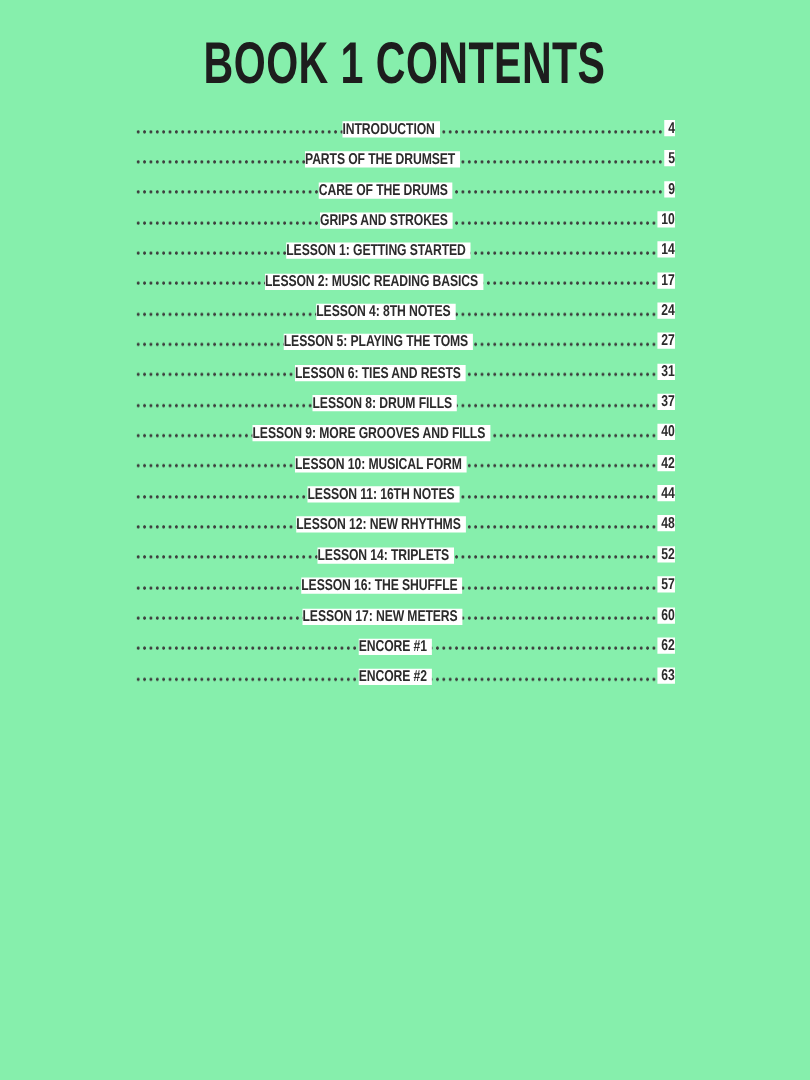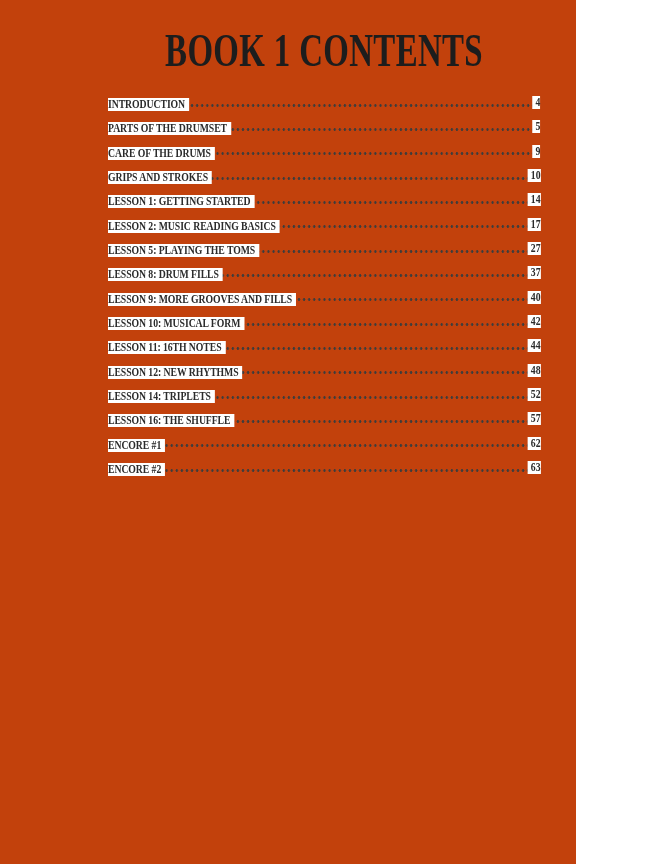--- a/index.html
+++ b/index.html
@@ -2,24 +2,24 @@
 <html><head>
 <meta charset="utf-8">
 <style>
   html, body {
     margin: 0;
     padding: 0;
     background: #ffffff;
   }
   .page {
     position: relative;
-    width: 576px;
+    width: 648px;
     height: 864px;
-    background: #c2410c;
-    font-family: Liberation Serif, serif;
+    background: #86efac;
+    font-family: Liberation Sans, sans-serif;
     overflow: hidden;
   }
   .title-wrap {
     position: absolute;
     top: 26px;
     left: 0;
     width: 648px;
     text-align: center;
   }
   .title-inner {
@@ -31,20 +31,21 @@
     color: #1d1d1d;
     transform: scaleX(0.70);
     transform-origin: 50% 50%;
     white-space: nowrap;
   }
   .toc {
     position: absolute;
     left: 108px;
     top: 96px;
     width: 432px;
+    text-align: center;
   }
   .toc-row {
     position: relative;
     height: 24.35px;
     line-height: 13px;
     
     background-image: radial-gradient(circle, #3c3c3c 1.05px, rgba(0,0,0,0) 1.45px);
     background-size: 5.1px 3px;
     background-repeat: repeat-x;
     background-position: 0 7.5px;
@@ -117,27 +118,37 @@
     <span class="toc-page">14</span>
   </div>
 
   <div class="toc-row">
     <span class="toc-label">LESSON 2: MUSIC READING BASICS</span>
     <span class="leader"></span>
     <span class="toc-page">17</span>
   </div>
 
 
+  <div class="toc-row">
+    <span class="toc-label">LESSON 4: 8TH NOTES</span>
+    <span class="leader"></span>
+    <span class="toc-page">24</span>
+  </div>
 
   <div class="toc-row">
     <span class="toc-label">LESSON 5: PLAYING THE TOMS</span>
     <span class="leader"></span>
     <span class="toc-page">27</span>
   </div>
 
+  <div class="toc-row">
+    <span class="toc-label">LESSON 6: TIES AND RESTS</span>
+    <span class="leader"></span>
+    <span class="toc-page">31</span>
+  </div>
 
 
   <div class="toc-row">
     <span class="toc-label">LESSON 8: DRUM FILLS</span>
     <span class="leader"></span>
     <span class="toc-page">37</span>
   </div>
 
   <div class="toc-row">
     <span class="toc-label">LESSON 9: MORE GROOVES AND FILLS</span>
@@ -170,20 +181,25 @@
     <span class="toc-page">52</span>
   </div>
 
 
   <div class="toc-row">
     <span class="toc-label">LESSON 16: THE SHUFFLE</span>
     <span class="leader"></span>
     <span class="toc-page">57</span>
   </div>
 
+  <div class="toc-row">
+    <span class="toc-label">LESSON 17: NEW METERS</span>
+    <span class="leader"></span>
+    <span class="toc-page">60</span>
+  </div>
 
   <div class="toc-row">
     <span class="toc-label">ENCORE #1</span>
     <span class="leader"></span>
     <span class="toc-page">62</span>
   </div>
 
   <div class="toc-row">
     <span class="toc-label">ENCORE #2</span>
     <span class="leader"></span>

